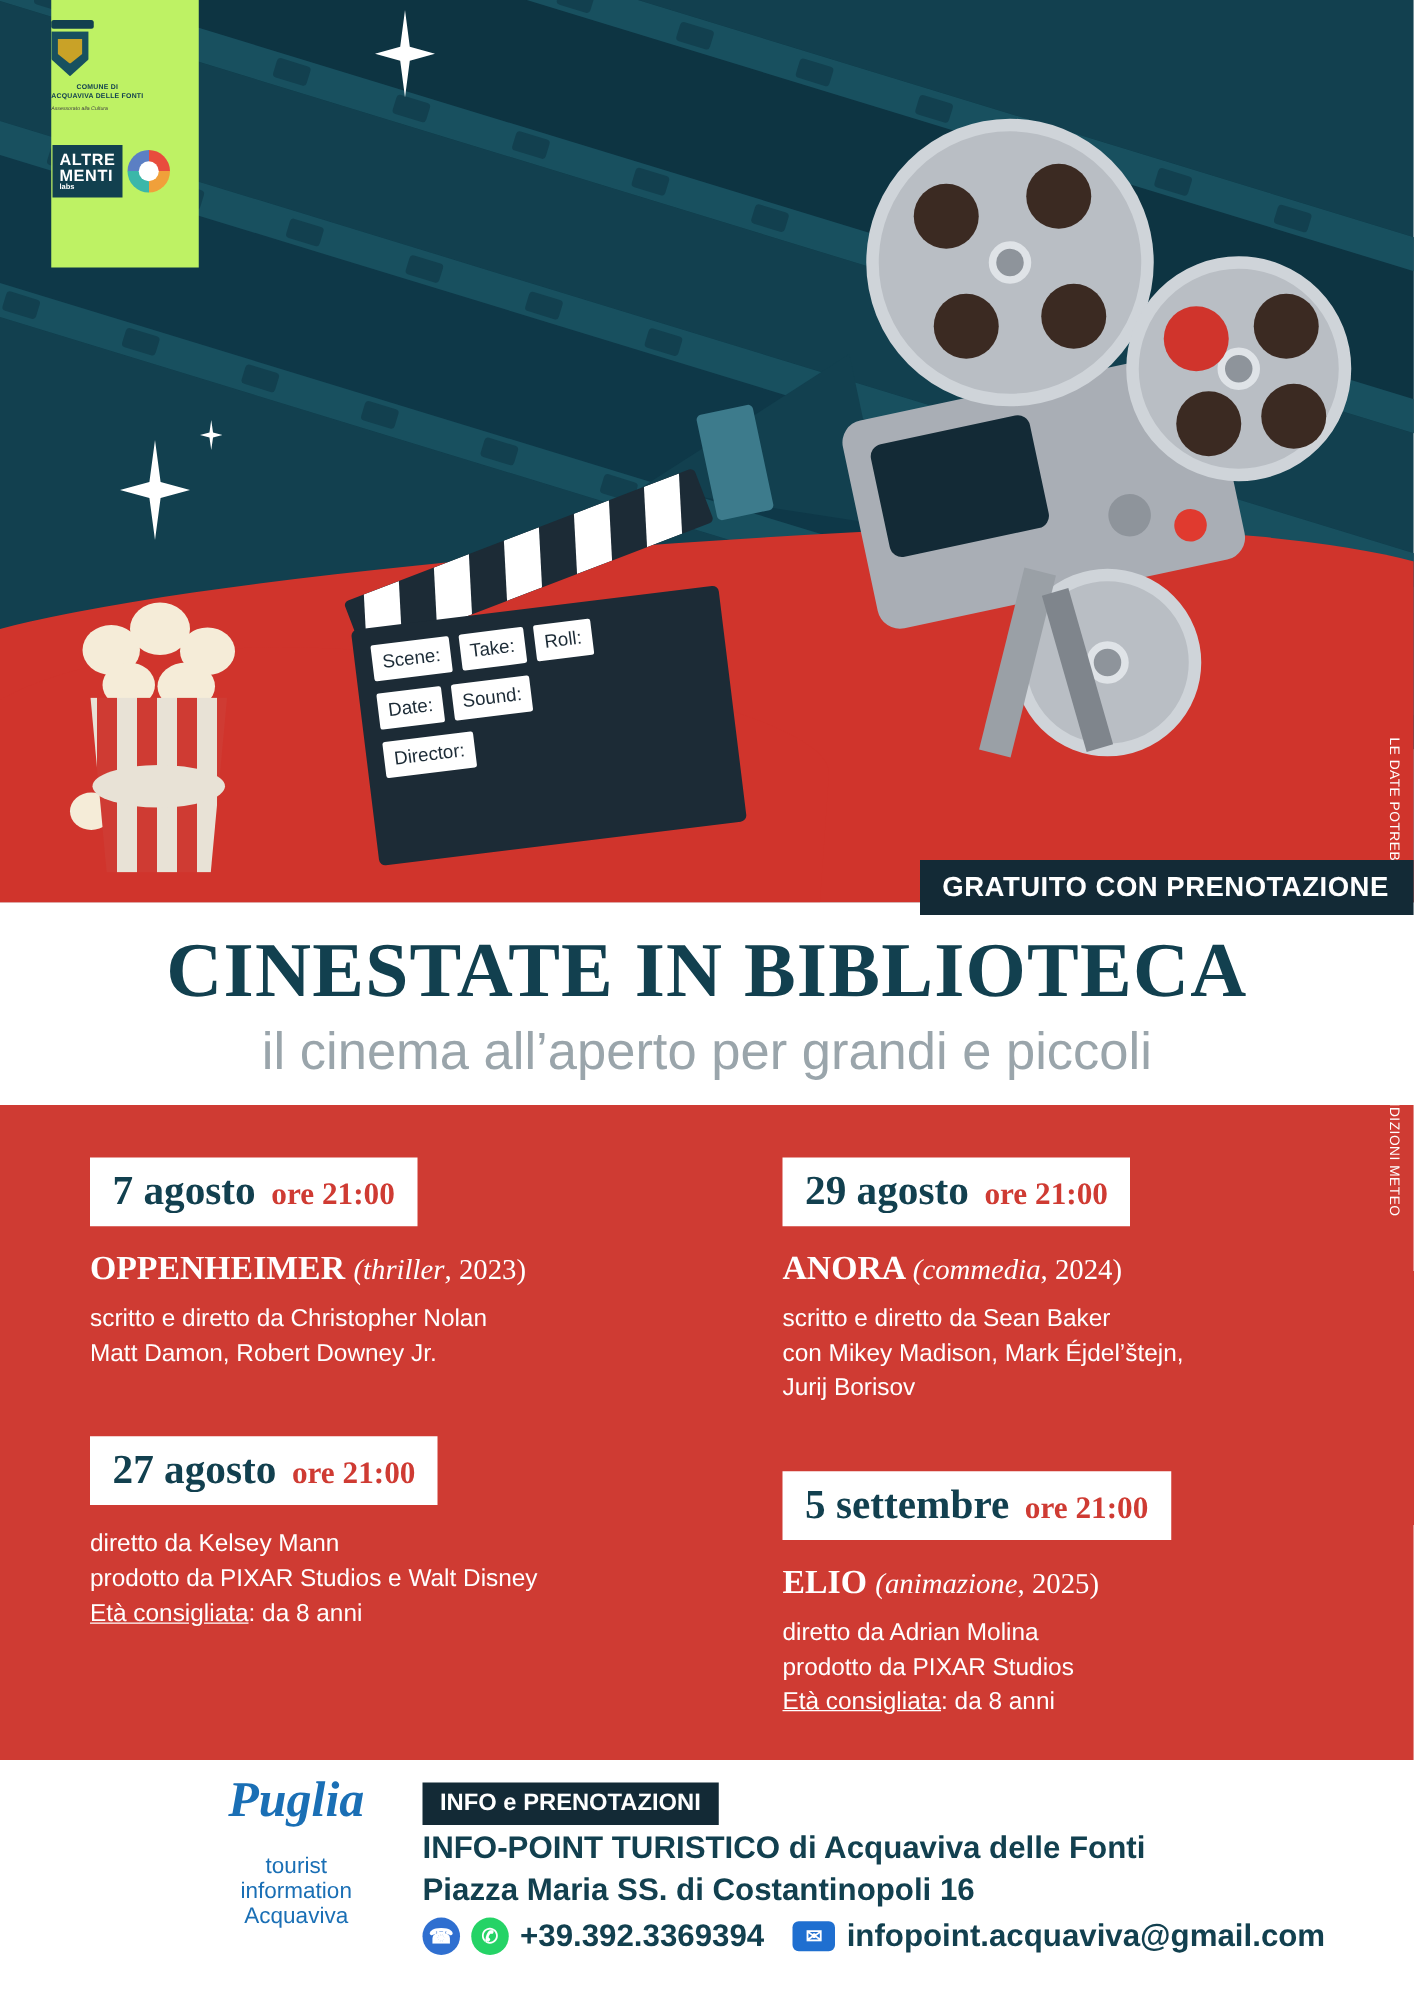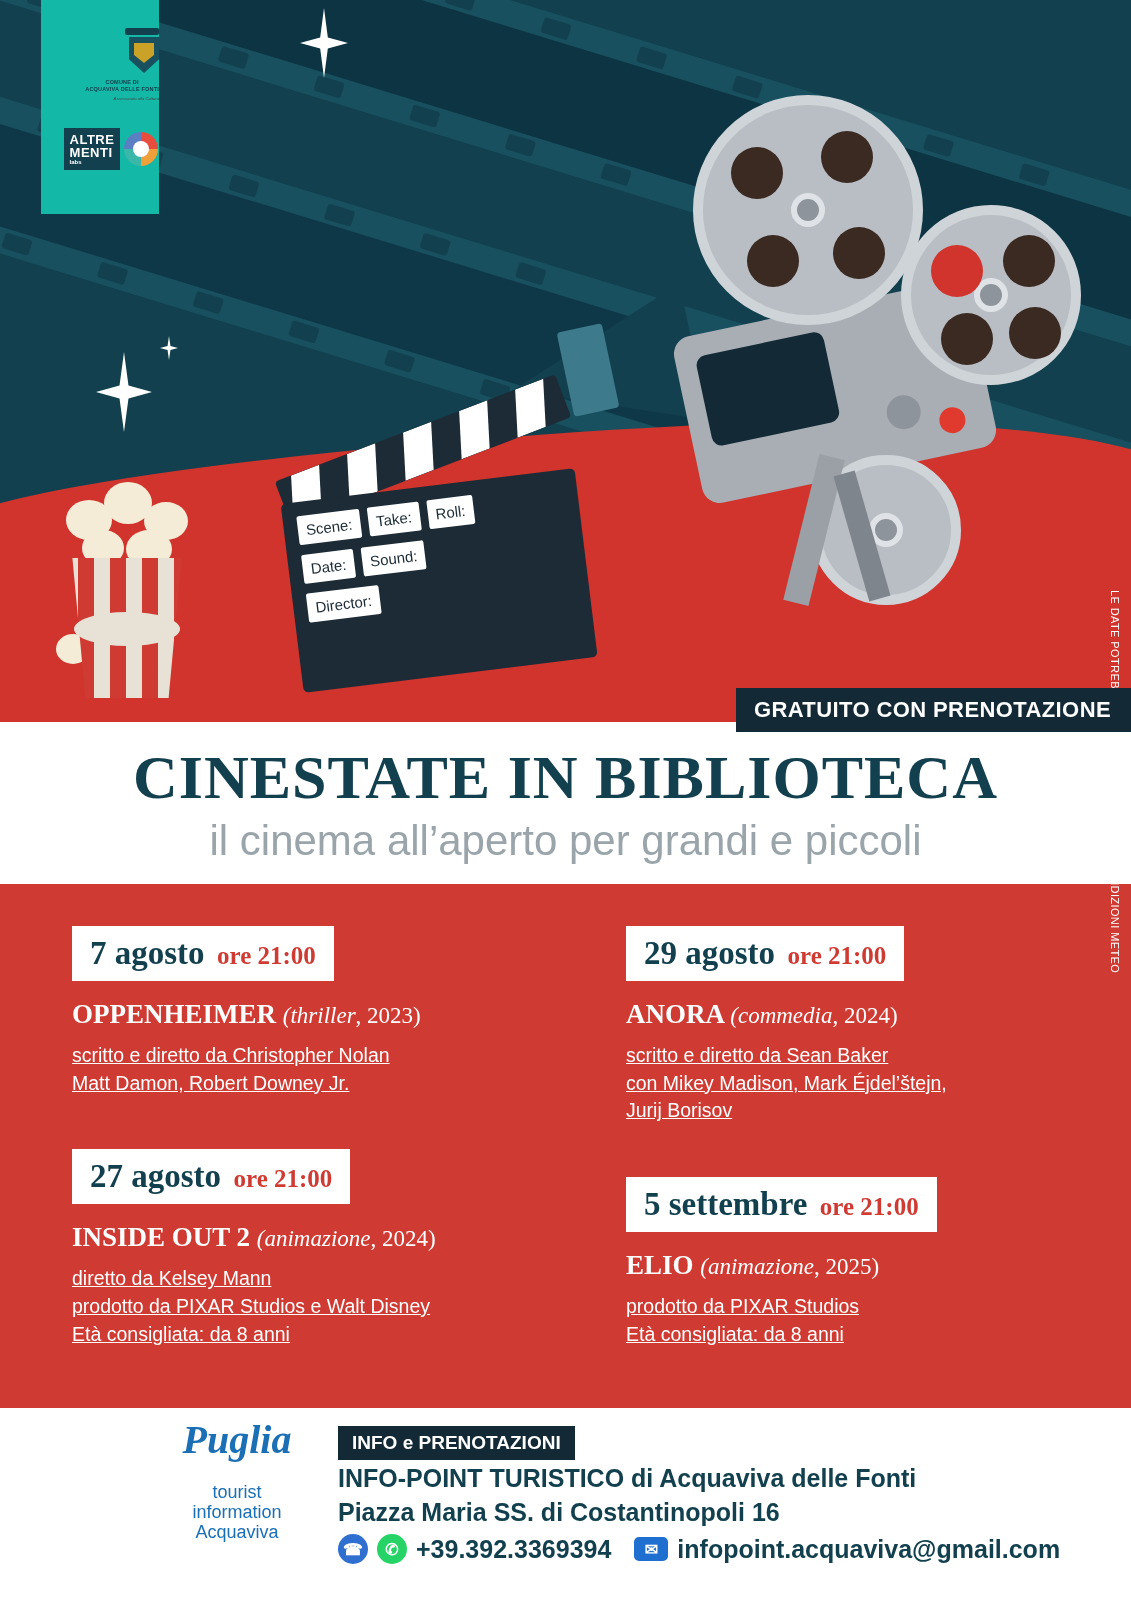--- a/index.html
+++ b/index.html
@@ -61,23 +61,23 @@
   
   .spark {
     position: absolute;
     background: #ffffff;
     clip-path: polygon(50% 0%, 58% 42%, 100% 50%, 58% 58%, 50% 100%, 42% 58%, 0% 50%, 42% 42%);
   }
 
   
   .logocard {
     position: absolute; left: 41px; top: 0; width: 118px; height: 214px;
-    background: #14b8a6; z-index: 30;
-    display: flex; flex-direction: column; align-items: flex-end;
-    padding-top: 28px;
+    background: #bef264; z-index: 30;
+    display: flex; flex-direction: column; align-items: flex-start;
+    padding-top: 16px;
   }
   .crest {
     width: 30px; height: 36px; background: #18505f;
     clip-path: polygon(0 0, 100% 0, 100% 62%, 50% 100%, 0 62%);
     position: relative;
   }
   .crest:after{
     content:""; position:absolute; left:5px; top:6px; width:20px; height:20px;
     background:#c9a227; clip-path: polygon(0 0,100% 0,100% 60%,50% 100%,0 60%);
   }
@@ -233,21 +233,21 @@
     font-family: "Liberation Serif", serif; font-weight: bold;
     font-size: 25px; color: #cf3b33; margin-left: 8px;
   }
   .film-title {
     font-family: "Liberation Serif", serif; font-weight: bold;
     font-size: 27px; color: #ffffff; margin-bottom: 12px;
   }
   .film-title .genre { font-weight: normal; font-size: 23px; font-style: italic; }
   .film-title .year { font-weight: normal; font-size: 23px; font-style: normal; }
   .film-meta {
-    font-size: 19.5px; color: #ffffff; line-height: 1.42; text-decoration: underline;
+    font-size: 19.5px; color: #ffffff; line-height: 1.42;
   }
   .film-meta u { text-decoration: underline; }
 
   .sidenote {
     position: absolute; right: 10px; top: 930px;
     width: 340px;
     font-size: 11px; color: #ffffff; letter-spacing: .4px;
     transform: rotate(90deg); transform-origin: right top;
     white-space: nowrap;
   }
@@ -461,24 +461,20 @@
           <div>scritto e diretto da Christopher Nolan</div>
           <div>Matt Damon, Robert Downey Jr.</div>
         </div>
       </div>
 
       <div class="entry" style="margin-top:52px;">
         <div class="datebar">
           <span class="d">27 agosto</span>
           <span class="h">ore 21:00</span>
         </div>
-        <div class="film-title">
-          <span>INSIDE OUT 2</span>
-          <span class="genre">(animazione</span><span class="year">, 2024)</span>
-        </div>
         <div class="film-meta">
           <div>diretto da Kelsey Mann</div>
           <div>prodotto da PIXAR Studios e Walt Disney</div>
           <div><u>Età consigliata</u><span>: da 8 anni</span></div>
         </div>
       </div>
     </div>
 
     <div class="col right" style="top:42px;">
 
@@ -501,20 +497,21 @@
       <div class="entry" style="margin-top:52px;">
         <div class="datebar">
           <span class="d">5 settembre</span>
           <span class="h">ore 21:00</span>
         </div>
         <div class="film-title">
           <span>ELIO</span>
           <span class="genre">(animazione</span><span class="year">, 2025)</span>
         </div>
         <div class="film-meta">
+          <div>diretto da Adrian Molina</div>
           <div>prodotto da PIXAR Studios</div>
           <div><u>Età consigliata</u><span>: da 8 anni</span></div>
         </div>
       </div>
     </div>
   </div>
 
   <div class="sidenote">LE DATE POTREBBERO VARIARE IN BASE ALLE CONDIZIONI METEO</div>
 
   <div class="footer">

